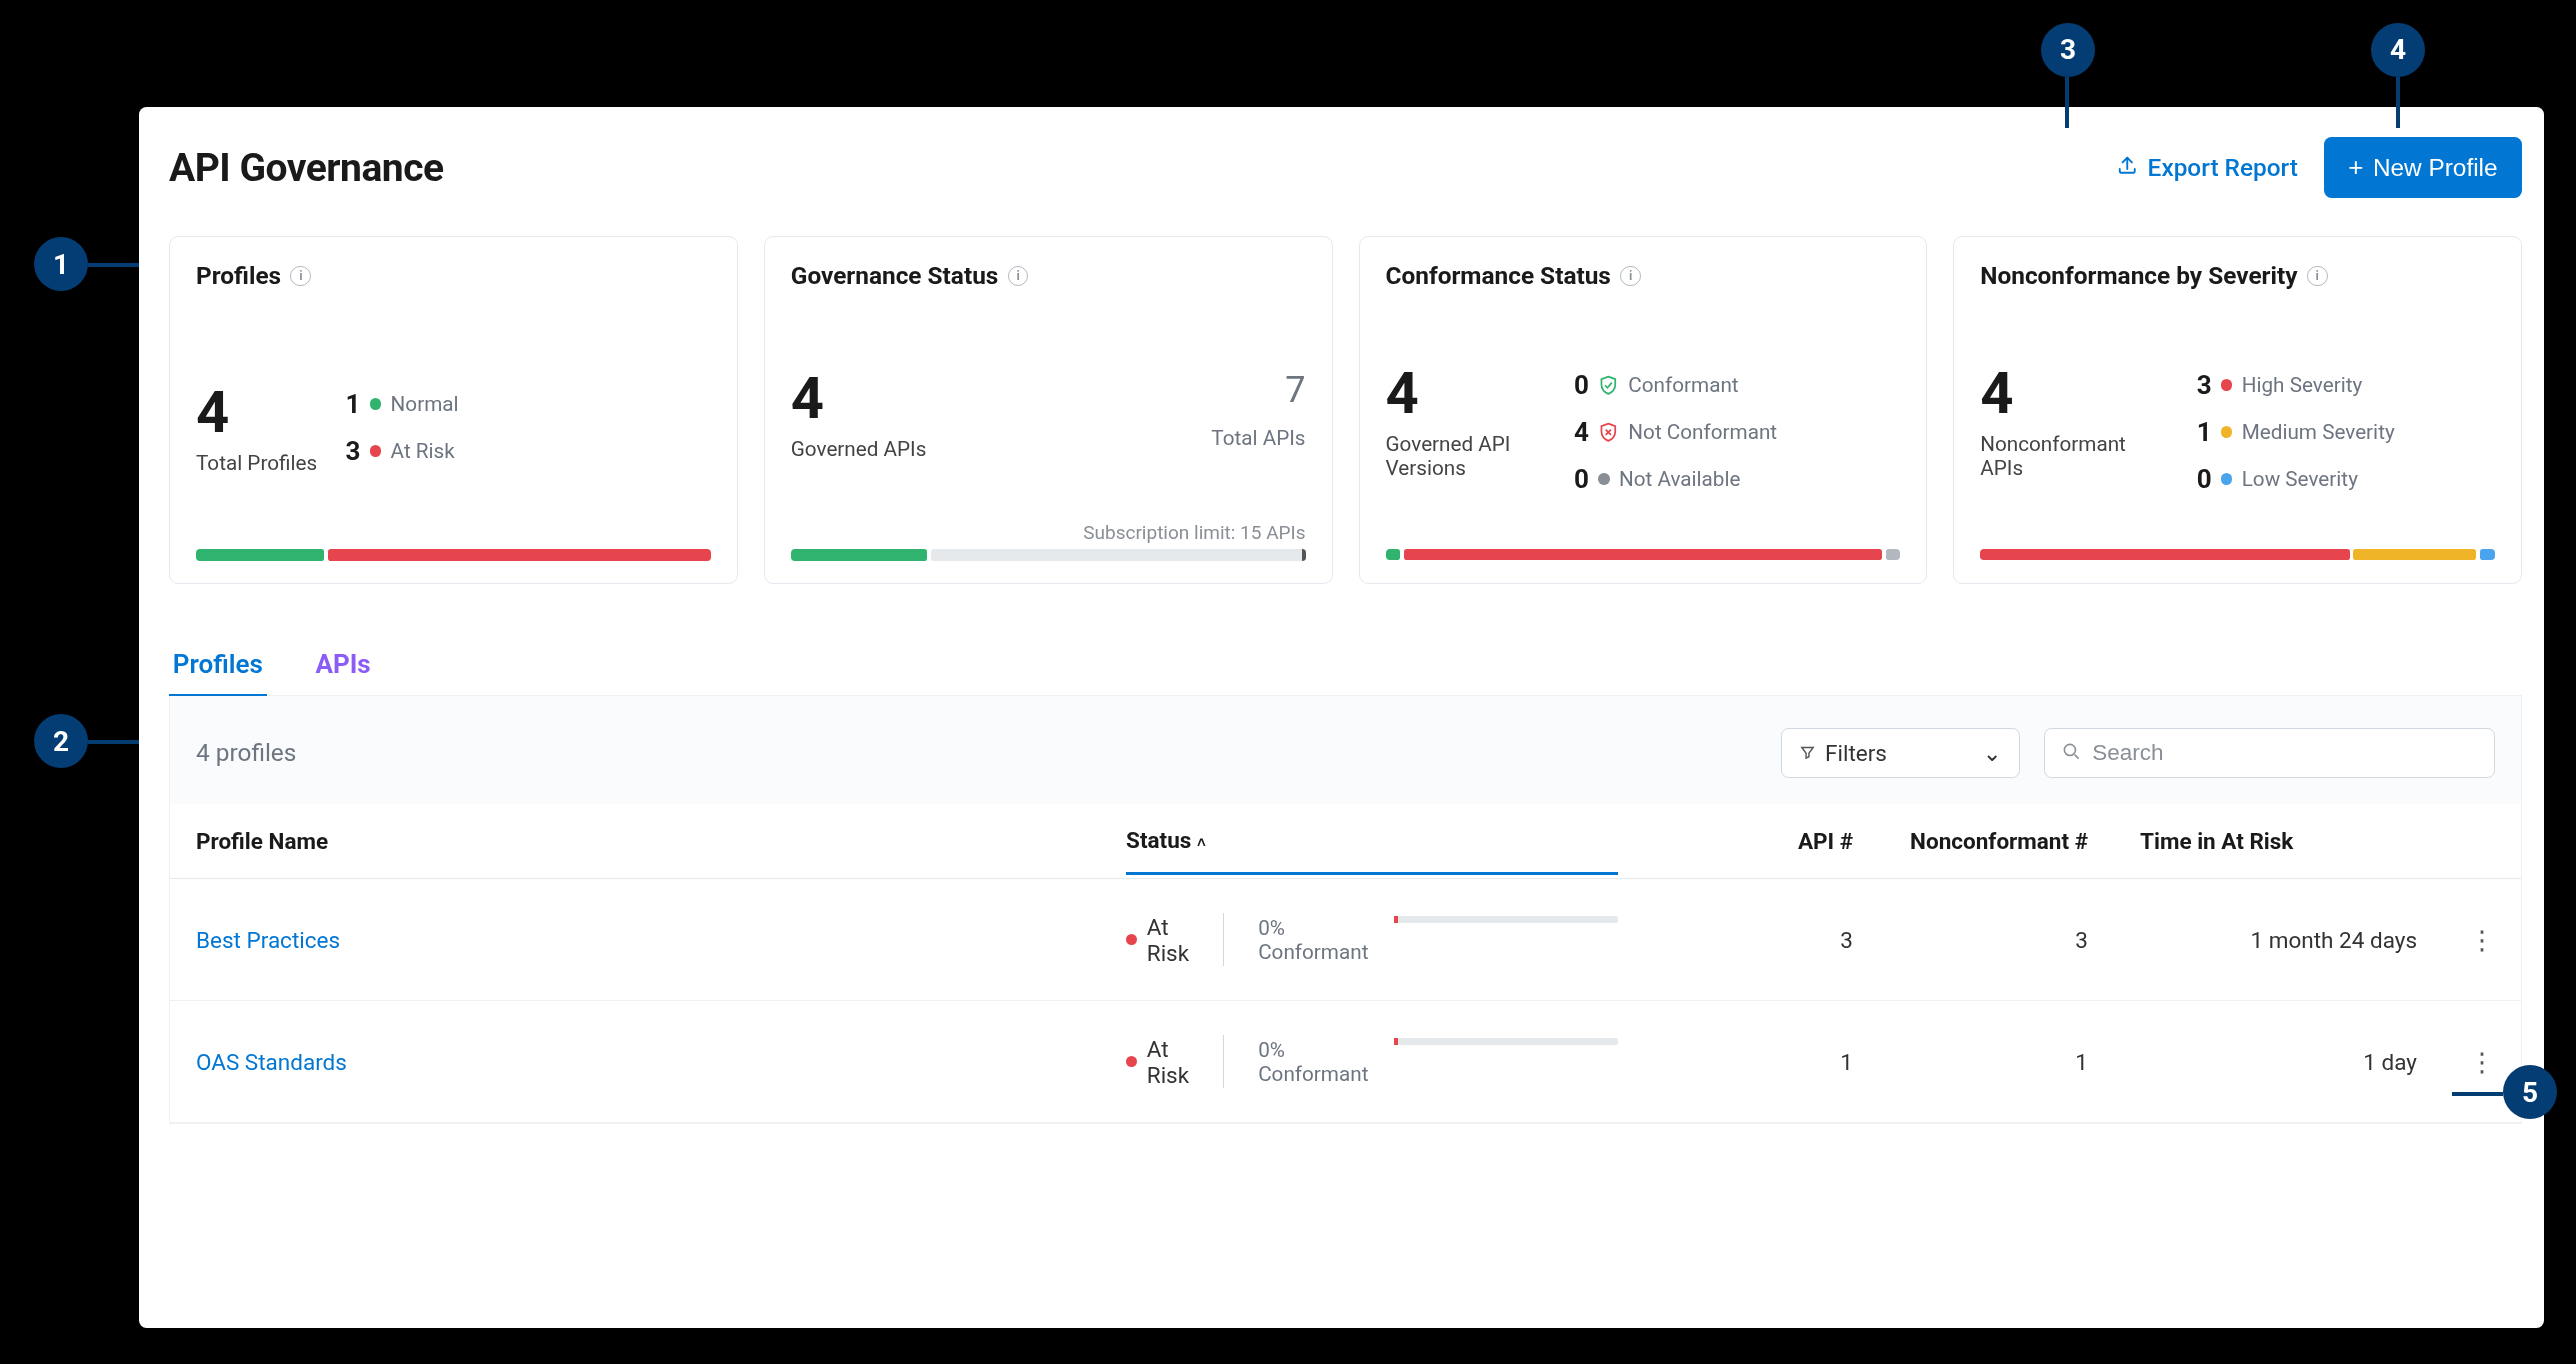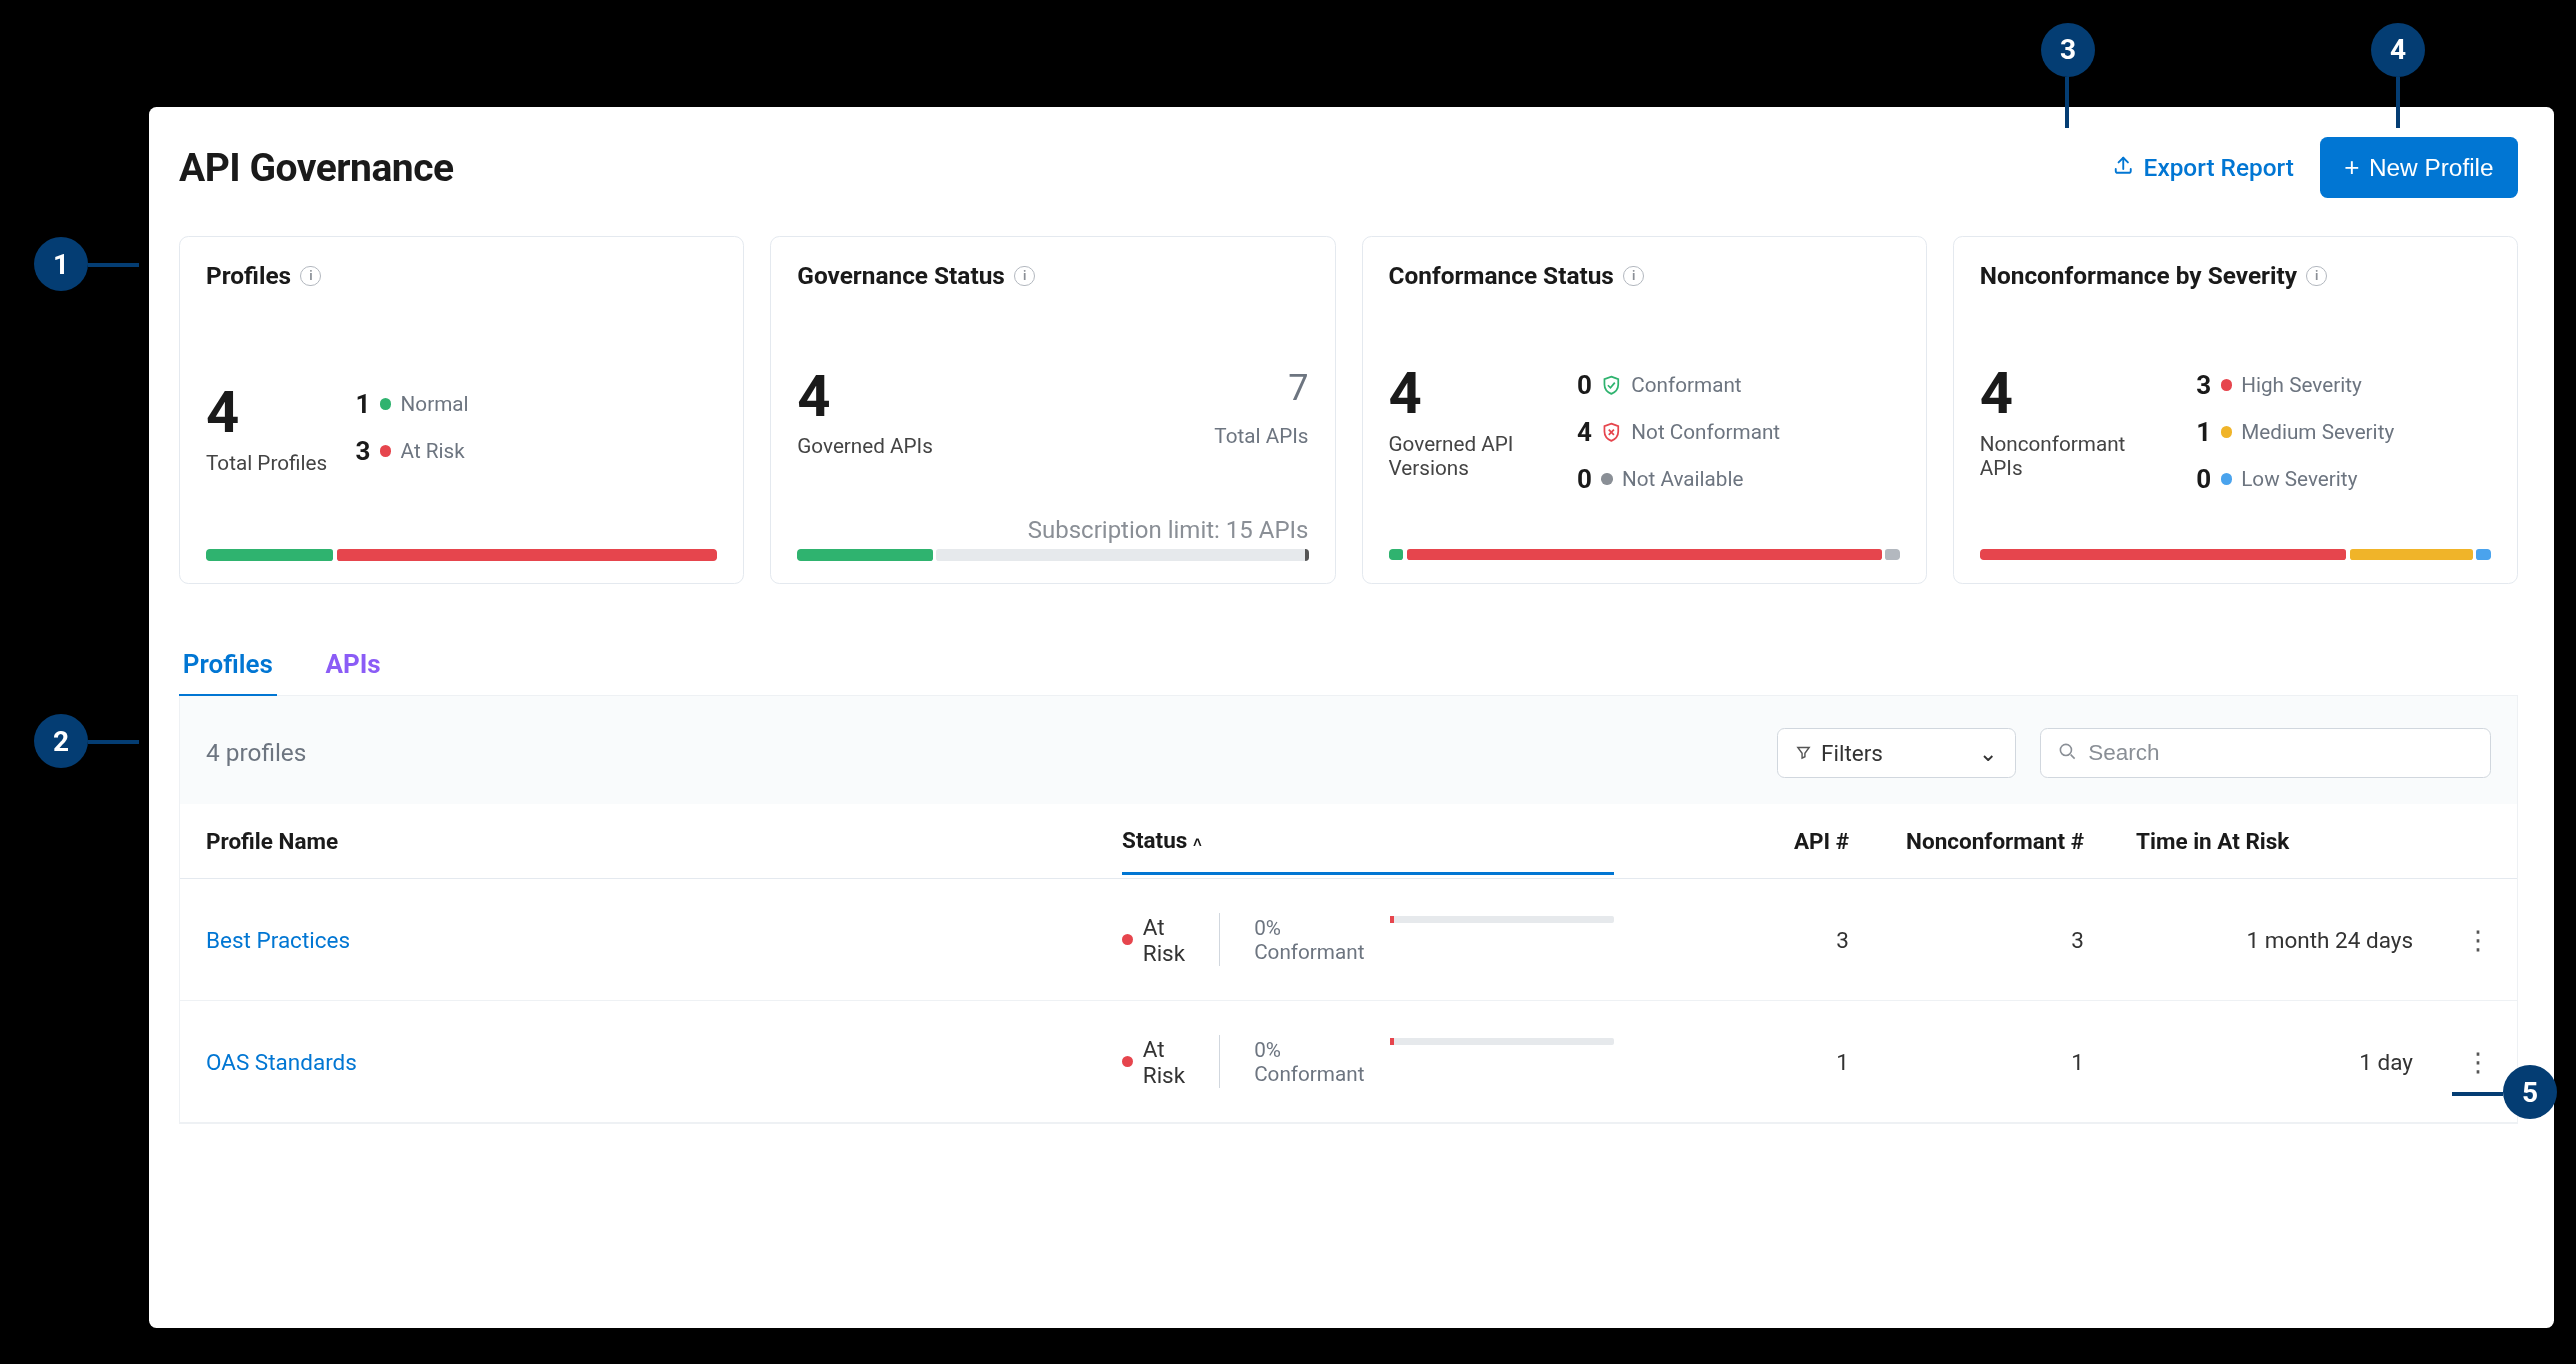--- a/index.html
+++ b/index.html
@@ -5,27 +5,27 @@
   * { box-sizing: border-box; margin: 0; padding: 0; }
   html, body { width: 2576px; height: 1364px; }
   body {
     background: #000;
     font-family: -apple-system, BlinkMacSystemFont, "Segoe UI", Roboto, "Helvetica Neue", Arial, sans-serif;
     color: #1a1a1a;
     position: relative;
   }
   .panel {
     position: absolute;
-    left: 149px;
+    left: 139px;
     top: 107px;
     width: 2405px;
     height: 1221px;
     background: #fff;
     border-radius: 7.5px;
-    padding: 30px 36px 0 30px;
+    padding: 30px 22px 0 30px;
   }
   .header {
     display: flex;
     align-items: center;
     justify-content: space-between;
     margin-bottom: 38px;
   }
   .page-title {
     font-size: 39px;
     font-weight: 700;
@@ -86,21 +86,21 @@
   .big-num { font-size:58px; font-weight:700; line-height:1; }
   .big-label { font-size:20.7px; color:#444; margin-top:9.4px; }
   .legend { display:flex; flex-direction:column; gap:17px; flex:1; margin-top:5.6px; }
   .legend-row { display:flex; align-items:center; gap:9.4px; font-size:20.7px; color:#6d7580; }
   .legend-num { font-size:26px; font-weight:700; color:#1a1a1a; width:24.4px; text-align:right; }
   .dot { width:11.3px; height:11.3px; border-radius:50%; display:inline-block; flex-shrink:0; }
   .bar {
     display:flex; gap:3.8px; height:11.3px; width:100%; border-radius:3.8px; overflow:hidden;
   }
   .bar > span { display:block; height:100%; border-radius:2.8px; }
-  .sub-note { font-size:24px; color:#8a8f96; text-align:right; margin-bottom:5.6px; }
+  .sub-note { font-size:19px; color:#8a8f96; text-align:right; margin-bottom:5.6px; }
   .card2-right { text-align:right; }
 
   .tabs {
     display:flex; gap:45px; border-bottom:1.9px solid #eef1f4; margin-bottom:0;
   }
   .tab {
     font-size:26px; padding:9.4px 3.8px 15px 3.8px; cursor:pointer; color:#8b5cf6;
     border-bottom:2.8px solid transparent; margin-bottom:-1.9px;font-weight:bold;
   }
   .tab.active { color:#0176d3; font-weight:600; border-bottom-color:#0176d3; }

